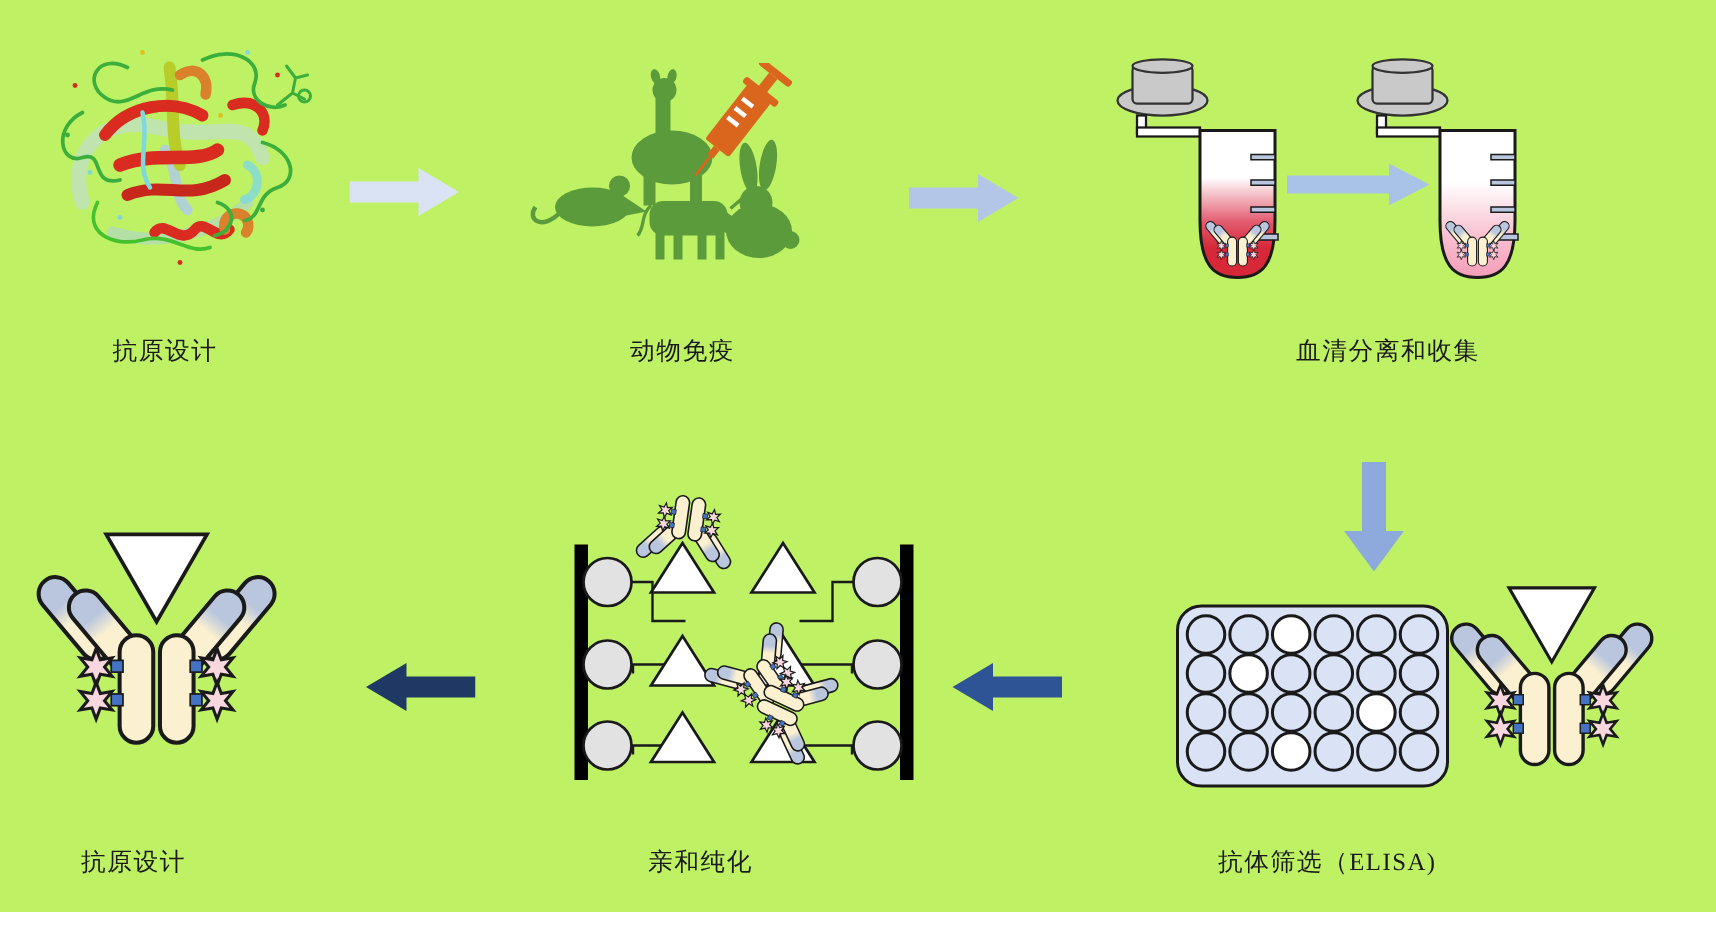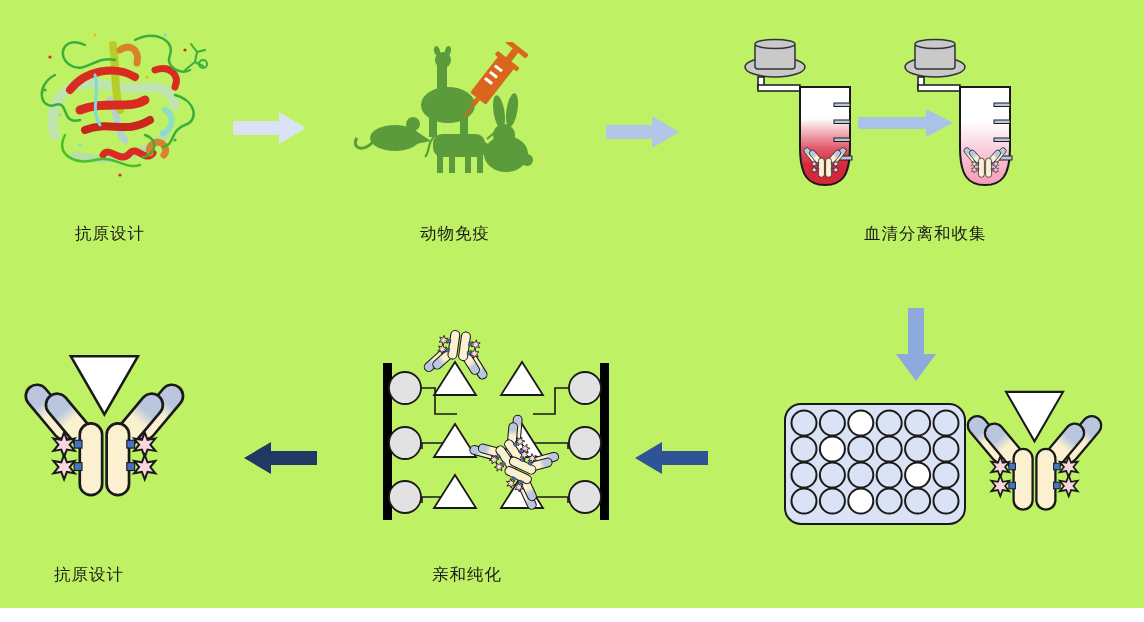--- a/index.html
+++ b/index.html
@@ -305,16 +305,17 @@
 
   <svg class="abs" style="left:20px;top:350px" width="170" height="160">
     <g transform="translate(6,4) scale(1.12)">
         <use href="#ab-full"></use>
       </g>
   </svg>
 
   <div class="step-label" style="left:75px;top:223px">抗原设计</div>
   <div class="step-label" style="left:420px;top:223px">动物免疫</div>
   <div class="step-label" style="left:864px;top:223px">血清分离和收集</div>
+  <div class="step-label" style="left:812px;top:564px">抗体筛选（ELISA)</div>
   <div class="step-label" style="left:432px;top:564px">亲和纯化</div>
   <div class="step-label" style="left:54px;top:564px">抗原设计</div>
 
 </div>
 
 </body></html>

